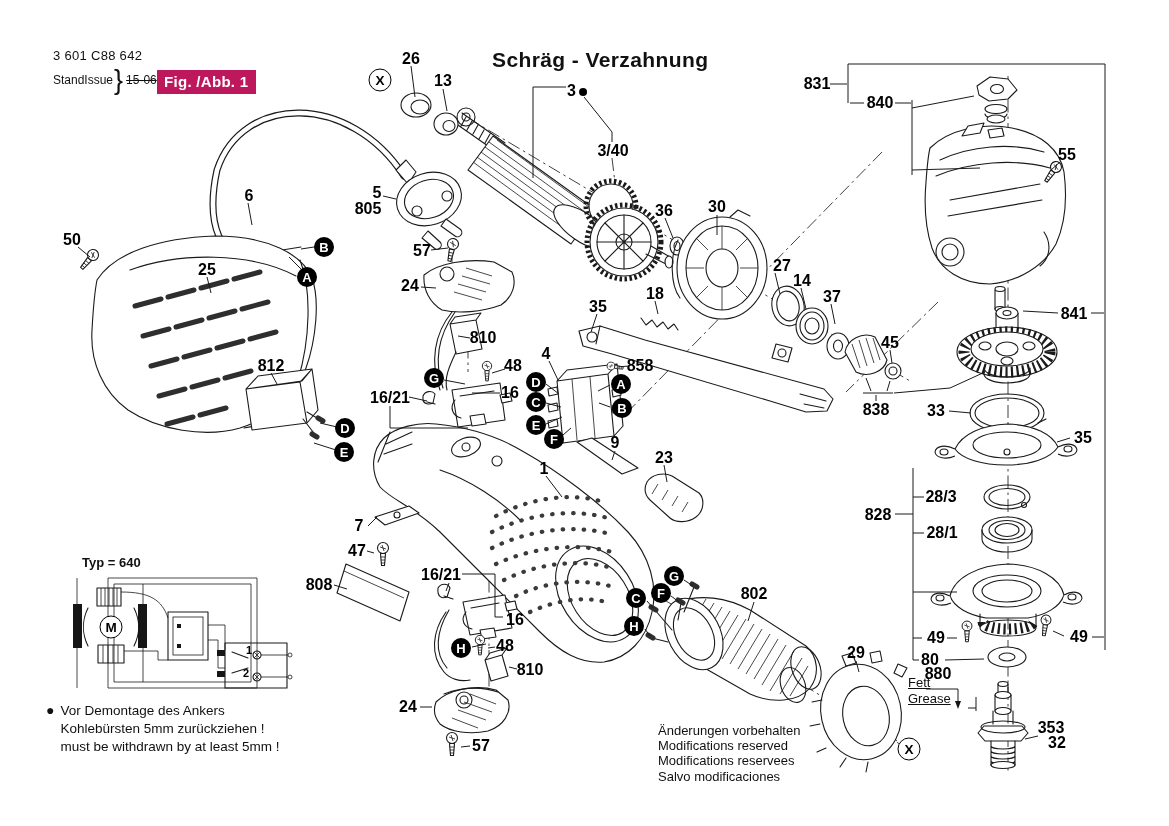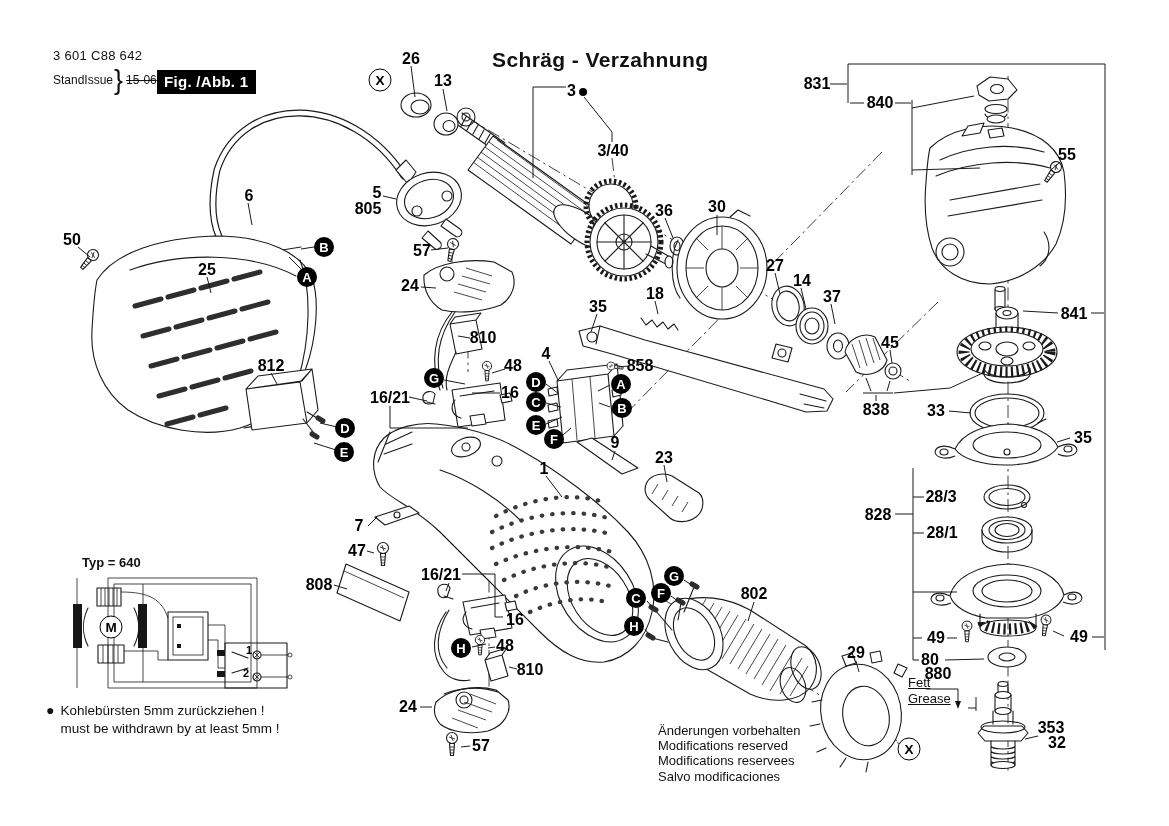--- a/index.html
+++ b/index.html
@@ -29,21 +29,21 @@
   .t-small{font-size:11px;}
   .dot{display:inline-block;width:8px;height:8px;border-radius:50%;background:#000;
        margin-left:3px;vertical-align:middle;}
 
   .meta{left:53px;top:48px;font-size:13px;}
   .meta .pn{margin-bottom:5px;letter-spacing:0.3px;}
   .si-row{display:flex;align-items:center;}
   .si-col{display:flex;flex-direction:row;font-size:12px;line-height:12px;}
   .brace{font-size:27px;font-weight:400;line-height:24px;margin:0 3px 0 1px;}
   .strike{text-decoration:line-through;}
-  .figbox{left:157px;top:70px;background:#000000;color:#fff;font-weight:700;font-size:15px;
+  .figbox{left:157px;top:70px;background:#be185d;color:#fff;font-weight:700;font-size:15px;
           padding:3px 8px 4px 7px;letter-spacing:0.3px;}
   .title{left:492px;top:48px;font-weight:700;font-size:21px;letter-spacing:0.4px;}
   .typ{left:82px;top:555px;font-weight:700;font-size:13px;}
   .grease{left:908px;top:675px;font-size:13px;line-height:16px;text-decoration:underline;}
   .notes{left:46px;top:702px;font-size:13.5px;line-height:18px;display:flex;}
   .notes .bullet{font-size:14px;margin-right:6px;line-height:17px;}
   .notes .grp2{margin-top:6px;}
   .footer{left:658px;top:723px;font-size:13px;line-height:15.2px;}
 </style>
 </head>
@@ -415,20 +415,21 @@
   <div class="abs typ">Typ = 640</div>
 
   <div class="abs grease">
     <div>Fett</div>
     <div>Grease</div>
   </div>
 
   <div class="abs notes">
     <span class="bullet">●</span>
     <div>
+      <div>Vor Demontage des Ankers</div>
       <div>Kohlebürsten 5mm zurückziehen !</div>
       <div>must be withdrawn by at least 5mm !</div>
     </div>
   </div>
 
   <div class="abs footer">
     <div>Änderungen vorbehalten</div>
     <div>Modifications reserved</div>
     <div>Modifications reservees</div>
     <div>Salvo modificaciones</div>
@@ -465,21 +466,21 @@
       <div class="co t-dark" style="left: 554px; top: 439px;">F</div>
       <div class="co t-dark" style="left: 621px; top: 384px;">A</div>
       <div class="co t-dark" style="left: 622px; top: 408px;">B</div>
       <div class="co t-num" style="left: 615px; top: 443px;">9</div>
       <div class="co t-num" style="left: 664px; top: 458px;">23</div>
       <div class="co t-num" style="left: 544px; top: 469px;">1</div>
       <div class="co t-num" style="left: 598px; top: 307px;">35</div>
       <div class="co t-num" style="left: 655px; top: 294px;">18</div>
       <div class="co t-num" style="left: 664px; top: 211px;">36</div>
       <div class="co t-num" style="left: 717px; top: 207px;">30</div>
-      <div class="co t-num" style="left: 775px; top: 266px;">27</div>
+      <div class="co t-num" style="left: 775px; top: 266px; padding-left: 14px;">27</div>
       <div class="co t-num" style="left: 802px; top: 281px;">14</div>
       <div class="co t-num" style="left: 832px; top: 297px;">37</div>
       <div class="co t-num" style="left: 890px; top: 343px;">45</div>
       <div class="co t-num" style="left: 876px; top: 410px;">838</div>
       <div class="co t-num" style="left: 817px; top: 84px;">831</div>
       <div class="co t-num" style="left: 880px; top: 103px;">840</div>
       <div class="co t-num" style="left: 1067px; top: 155px;">55</div>
       <div class="co t-num" style="left: 1074px; top: 314px;">841</div>
       <div class="co t-num" style="left: 936px; top: 411px;">33</div>
       <div class="co t-num" style="left: 1083px; top: 438px;">35</div>

